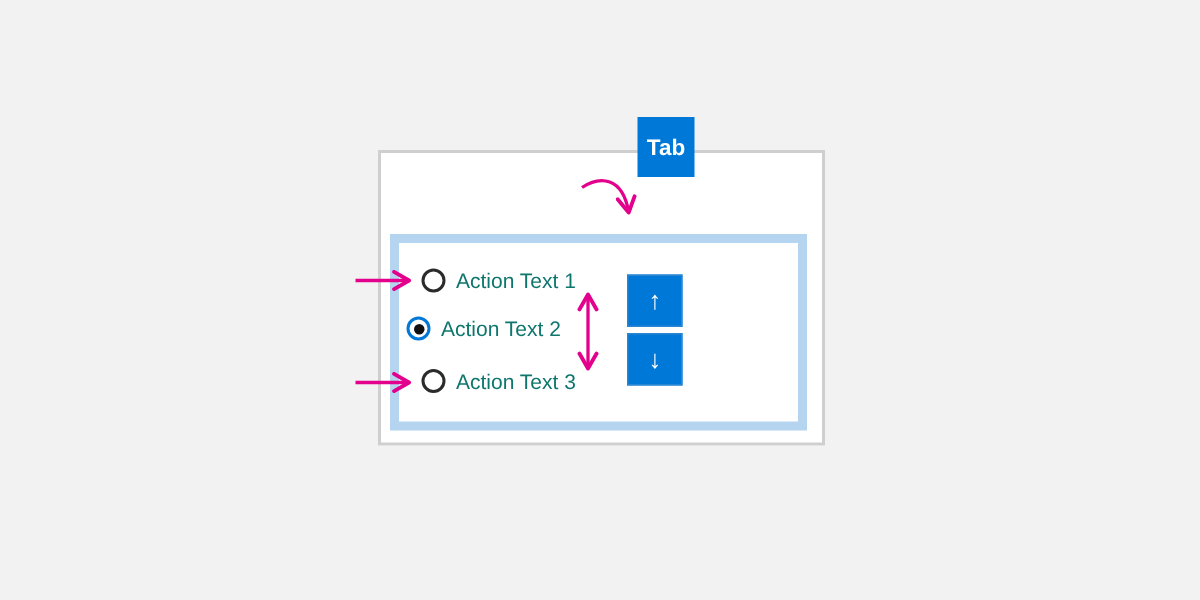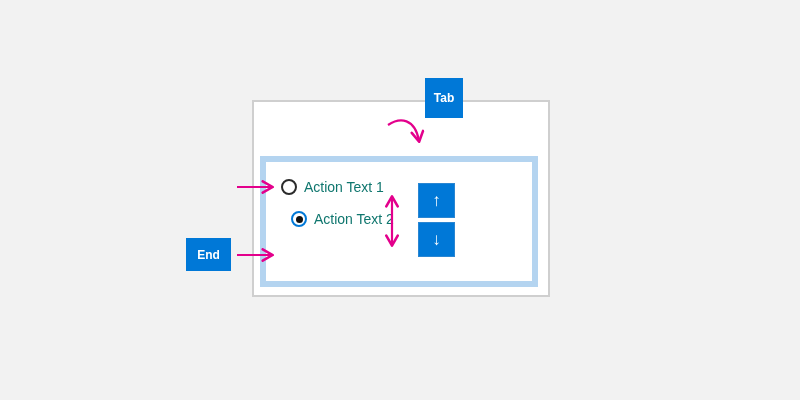--- a/index.html
+++ b/index.html
@@ -31,21 +31,21 @@
     font-size: 14px;
     display: flex;
     align-items: center;
     justify-content: center;
     cursor: default;
   }
   .key-badge {
     position: absolute;
     background: #0078d7;
     color: #ffffff;
-    font-size: 12px;
+    font-size: 15px;
     font-weight: 700;
     display: flex;
     align-items: center;
     justify-content: center;
     z-index: 3;
   }
   .badge-tab  { left: 425px; top: 78px;  width: 38px; height: 40px; }
   .badge-home { left: 186px; top: 172px; width: 44px; height: 31px; }
   .badge-end  { left: 186px; top: 238px; width: 45px; height: 33px; }
   .inner-panel {
@@ -57,21 +57,21 @@
     box-sizing: border-box;
   }
   .radio-row {
     position: absolute;
     display: flex;
     align-items: center;
     gap: 7px;
     cursor: default;
   }
   .radio-row-1 { left: 281px; top: 179px; }
-  .radio-row-2 { left: 291px; top: 211px; }
+  .radio-row-2 { left: 271px; top: 211px; }
   .radio-row-3 { left: 281px; top: 246px; }
   .radio-icon {
     width: 16px; height: 16px;
     border: 2px solid #2b2b2b;
     border-radius: 50%;
     background: #ffffff;
     box-sizing: border-box;
     display: flex;
     align-items: center;
     justify-content: center;
@@ -128,30 +128,33 @@
     <span class="radio-label">Action Text 1</span>
   </div>
 
   <div class="radio-row radio-row-2">
     <span class="radio-icon selected">
       <span class="radio-dot"></span>
     </span>
     <span class="radio-label">Action Text 2</span>
   </div>
 
+  <div class="radio-row radio-row-3">
+    <span class="radio-icon"></span>
+    <span class="radio-label">Action Text 3</span>
+  </div>
 
   <button class="spin-btn spin-up">
     <span>↑</span>
   </button>
   <button class="spin-btn spin-down">
     <span>↓</span>
   </button>
 
   <div class="key-badge badge-tab">Tab</div>
-  <div class="key-badge badge-end">End</div>
 
   <svg class="arrow-layer" viewBox="0 0 800 400" xmlns="http://www.w3.org/2000/svg">
     <defs>
       <marker id="ah" viewBox="0 0 10 10" refX="7.5" refY="5" markerWidth="6.5" markerHeight="6.5" orient="auto-start-reverse">
         <path d="M1,1 L8,5 L1,9" fill="none" stroke="#e3008c" stroke-width="1.8" stroke-linecap="round" stroke-linejoin="round"></path>
       </marker>
     </defs>
 
     <line x1="237" y1="187" x2="272" y2="187" stroke="#e3008c" stroke-width="2.2" marker-end="url(#ah)"></line>
 

